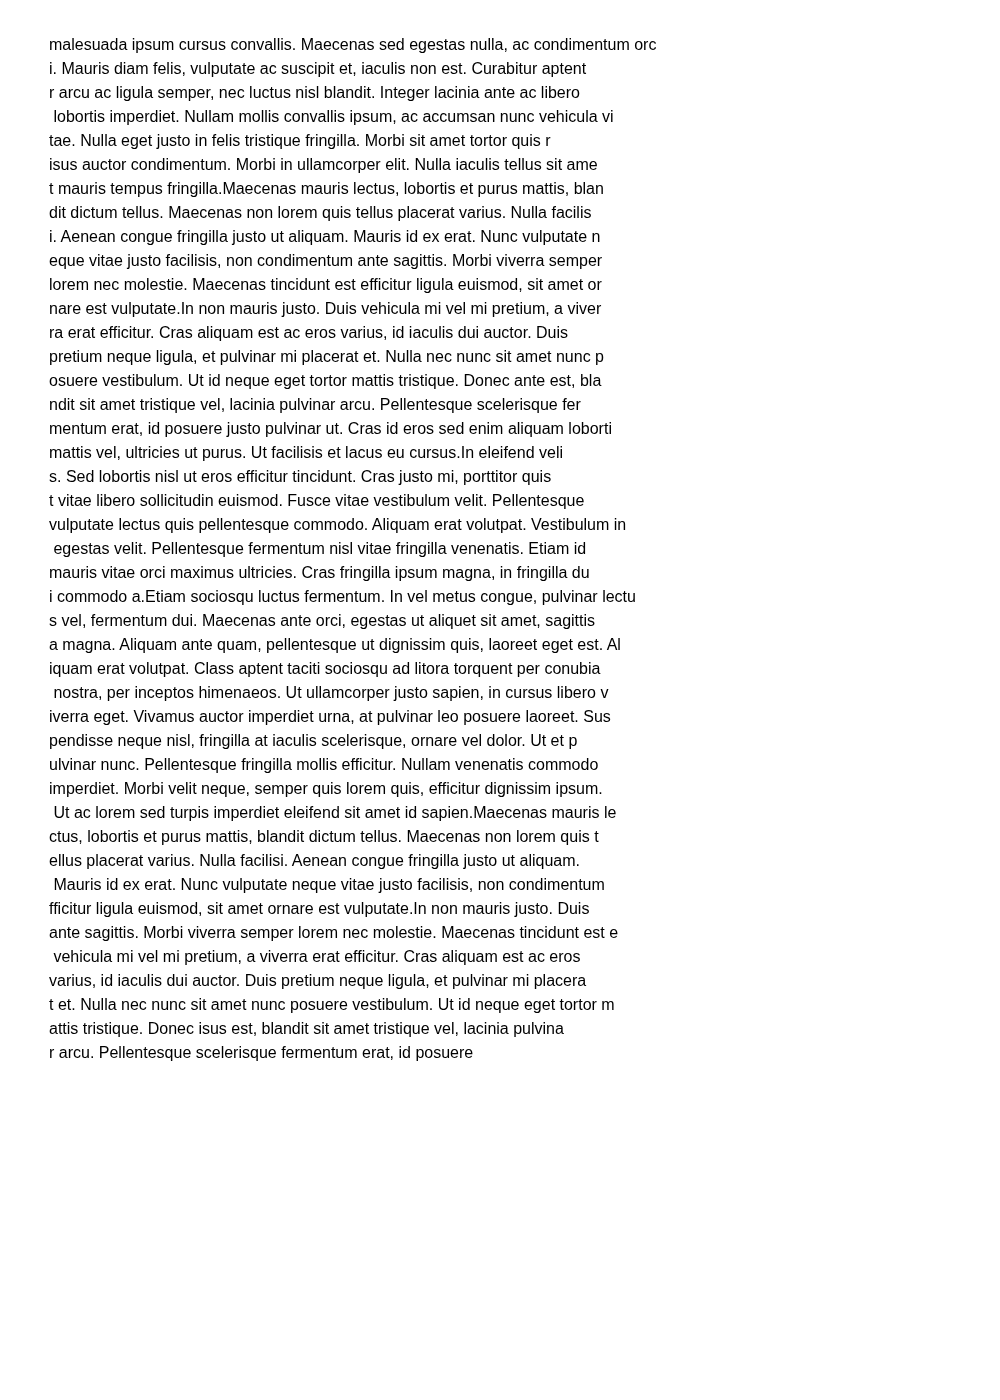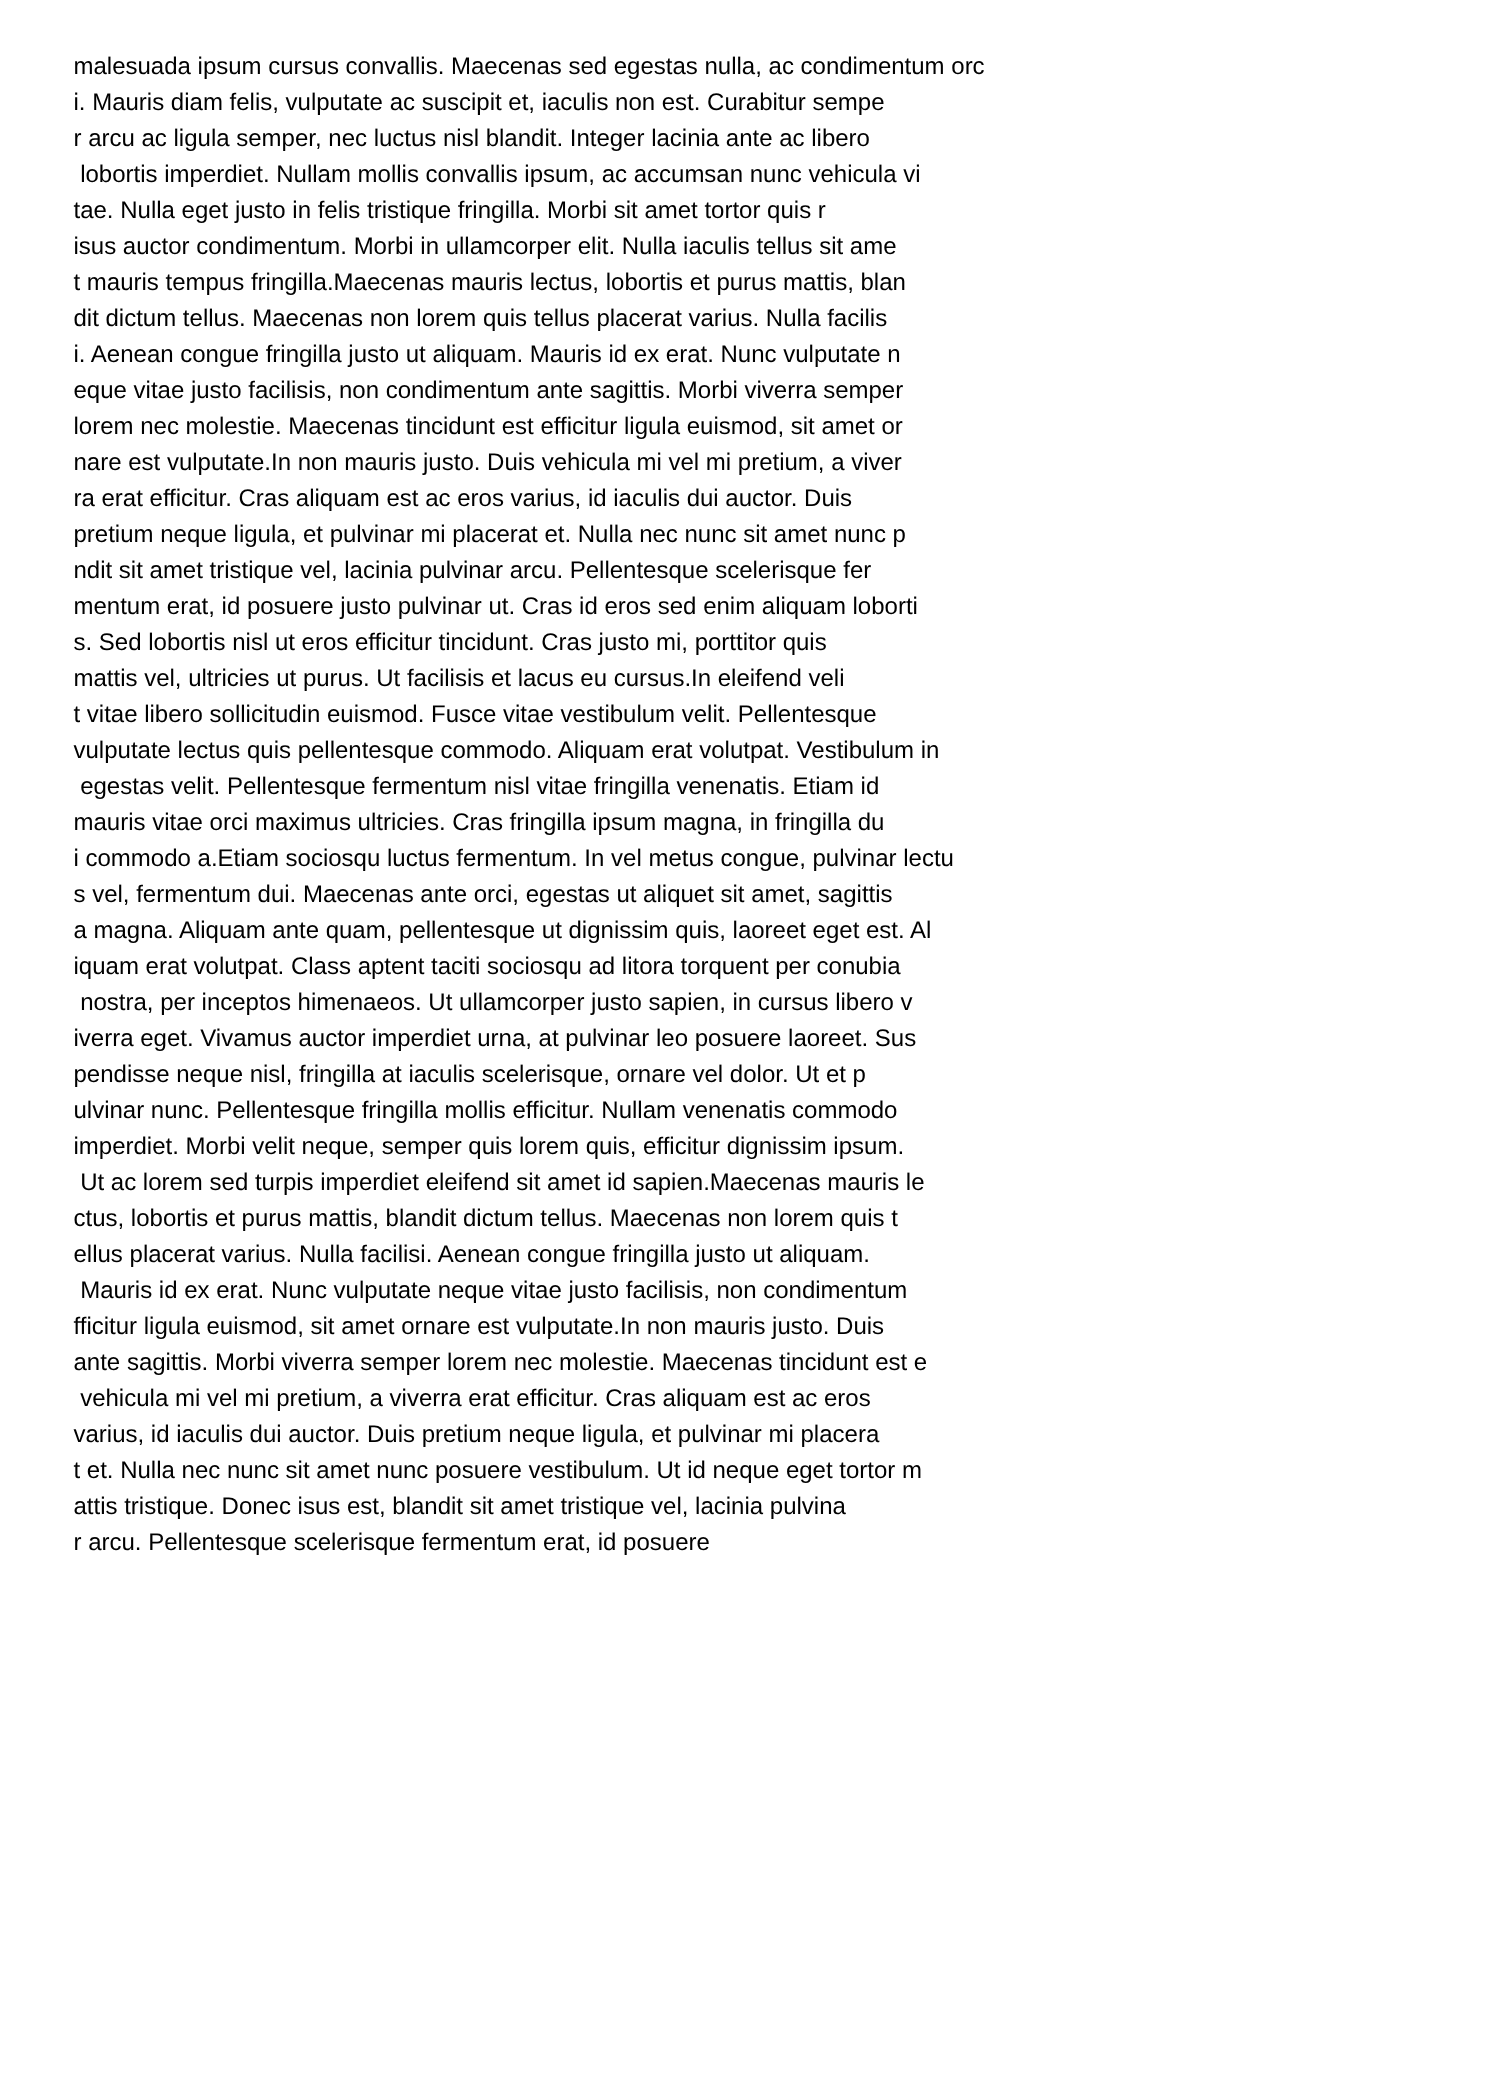--- a/index.html
+++ b/index.html
@@ -27,37 +27,38 @@
   .text-line {
     white-space: pre; 
   }
 </style>
 </head>
 <body>
 
 <main class="page">
   <div class="text-block">
       <div class="text-line">malesuada ipsum cursus convallis. Maecenas sed egestas nulla, ac condimentum orc</div>
-      <div class="text-line">i. Mauris diam felis, vulputate ac suscipit et, iaculis non est. Curabitur sempe</div>
+      <div class="text-line">i. Mauris diam felis, vulputate ac suscipit et, iaculis non est. Curabitur aptent</div>
       <div class="text-line">r arcu ac ligula semper, nec luctus nisl blandit. Integer lacinia ante ac libero</div>
       <div class="text-line"> lobortis imperdiet. Nullam mollis convallis ipsum, ac accumsan nunc vehicula vi</div>
       <div class="text-line">tae. Nulla eget justo in felis tristique fringilla. Morbi sit amet tortor quis r</div>
       <div class="text-line">isus auctor condimentum. Morbi in ullamcorper elit. Nulla iaculis tellus sit ame</div>
       <div class="text-line">t mauris tempus fringilla.Maecenas mauris lectus, lobortis et purus mattis, blan</div>
       <div class="text-line">dit dictum tellus. Maecenas non lorem quis tellus placerat varius. Nulla facilis</div>
       <div class="text-line">i. Aenean congue fringilla justo ut aliquam. Mauris id ex erat. Nunc vulputate n</div>
       <div class="text-line">eque vitae justo facilisis, non condimentum ante sagittis. Morbi viverra semper</div>
       <div class="text-line">lorem nec molestie. Maecenas tincidunt est efficitur ligula euismod, sit amet or</div>
       <div class="text-line">nare est vulputate.In non mauris justo. Duis vehicula mi vel mi pretium, a viver</div>
       <div class="text-line">ra erat efficitur. Cras aliquam est ac eros varius, id iaculis dui auctor. Duis</div>
       <div class="text-line">pretium neque ligula, et pulvinar mi placerat et. Nulla nec nunc sit amet nunc p</div>
+      <div class="text-line">osuere vestibulum. Ut id neque eget tortor mattis tristique. Donec ante est, bla</div>
       <div class="text-line">ndit sit amet tristique vel, lacinia pulvinar arcu. Pellentesque scelerisque fer</div>
       <div class="text-line">mentum erat, id posuere justo pulvinar ut. Cras id eros sed enim aliquam loborti</div>
+      <div class="text-line">mattis vel, ultricies ut purus. Ut facilisis et lacus eu cursus.In eleifend veli</div>
       <div class="text-line">s. Sed lobortis nisl ut eros efficitur tincidunt. Cras justo mi, porttitor quis</div>
-      <div class="text-line">mattis vel, ultricies ut purus. Ut facilisis et lacus eu cursus.In eleifend veli</div>
       <div class="text-line">t vitae libero sollicitudin euismod. Fusce vitae vestibulum velit. Pellentesque</div>
       <div class="text-line">vulputate lectus quis pellentesque commodo. Aliquam erat volutpat. Vestibulum in</div>
       <div class="text-line"> egestas velit. Pellentesque fermentum nisl vitae fringilla venenatis. Etiam id</div>
       <div class="text-line">mauris vitae orci maximus ultricies. Cras fringilla ipsum magna, in fringilla du</div>
       <div class="text-line">i commodo a.Etiam sociosqu luctus fermentum. In vel metus congue, pulvinar lectu</div>
       <div class="text-line">s vel, fermentum dui. Maecenas ante orci, egestas ut aliquet sit amet, sagittis</div>
       <div class="text-line">a magna. Aliquam ante quam, pellentesque ut dignissim quis, laoreet eget est. Al</div>
       <div class="text-line">iquam erat volutpat. Class aptent taciti sociosqu ad litora torquent per conubia</div>
       <div class="text-line"> nostra, per inceptos himenaeos. Ut ullamcorper justo sapien, in cursus libero v</div>
       <div class="text-line">iverra eget. Vivamus auctor imperdiet urna, at pulvinar leo posuere laoreet. Sus</div>

